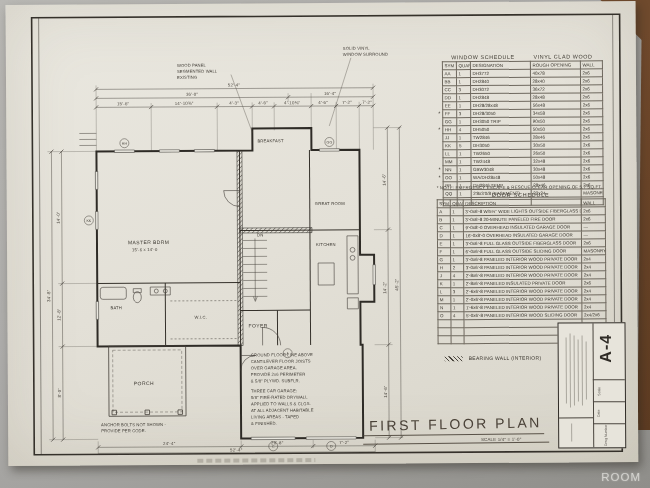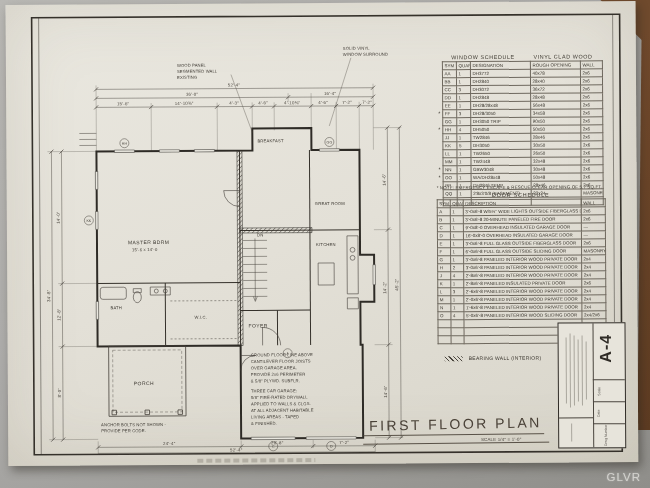--- a/index.html
+++ b/index.html
@@ -599,14 +599,14 @@
       <div class="tb-bar" style="left:12px;top:100px;height:18px"></div>
       <div class="sheetnum">A-4</div>
       <div class="tb-field f1">Scale</div>
       <div class="tb-field f2">Date</div>
       <div class="tb-field f3">Drwg Number</div>
     </div>
 
     <div class="smudge"></div>
   </div>
 
-  <div class="watermark">GLVR</div>
+  <div class="watermark">ROOM</div>
 </div>
 
 </body></html>

